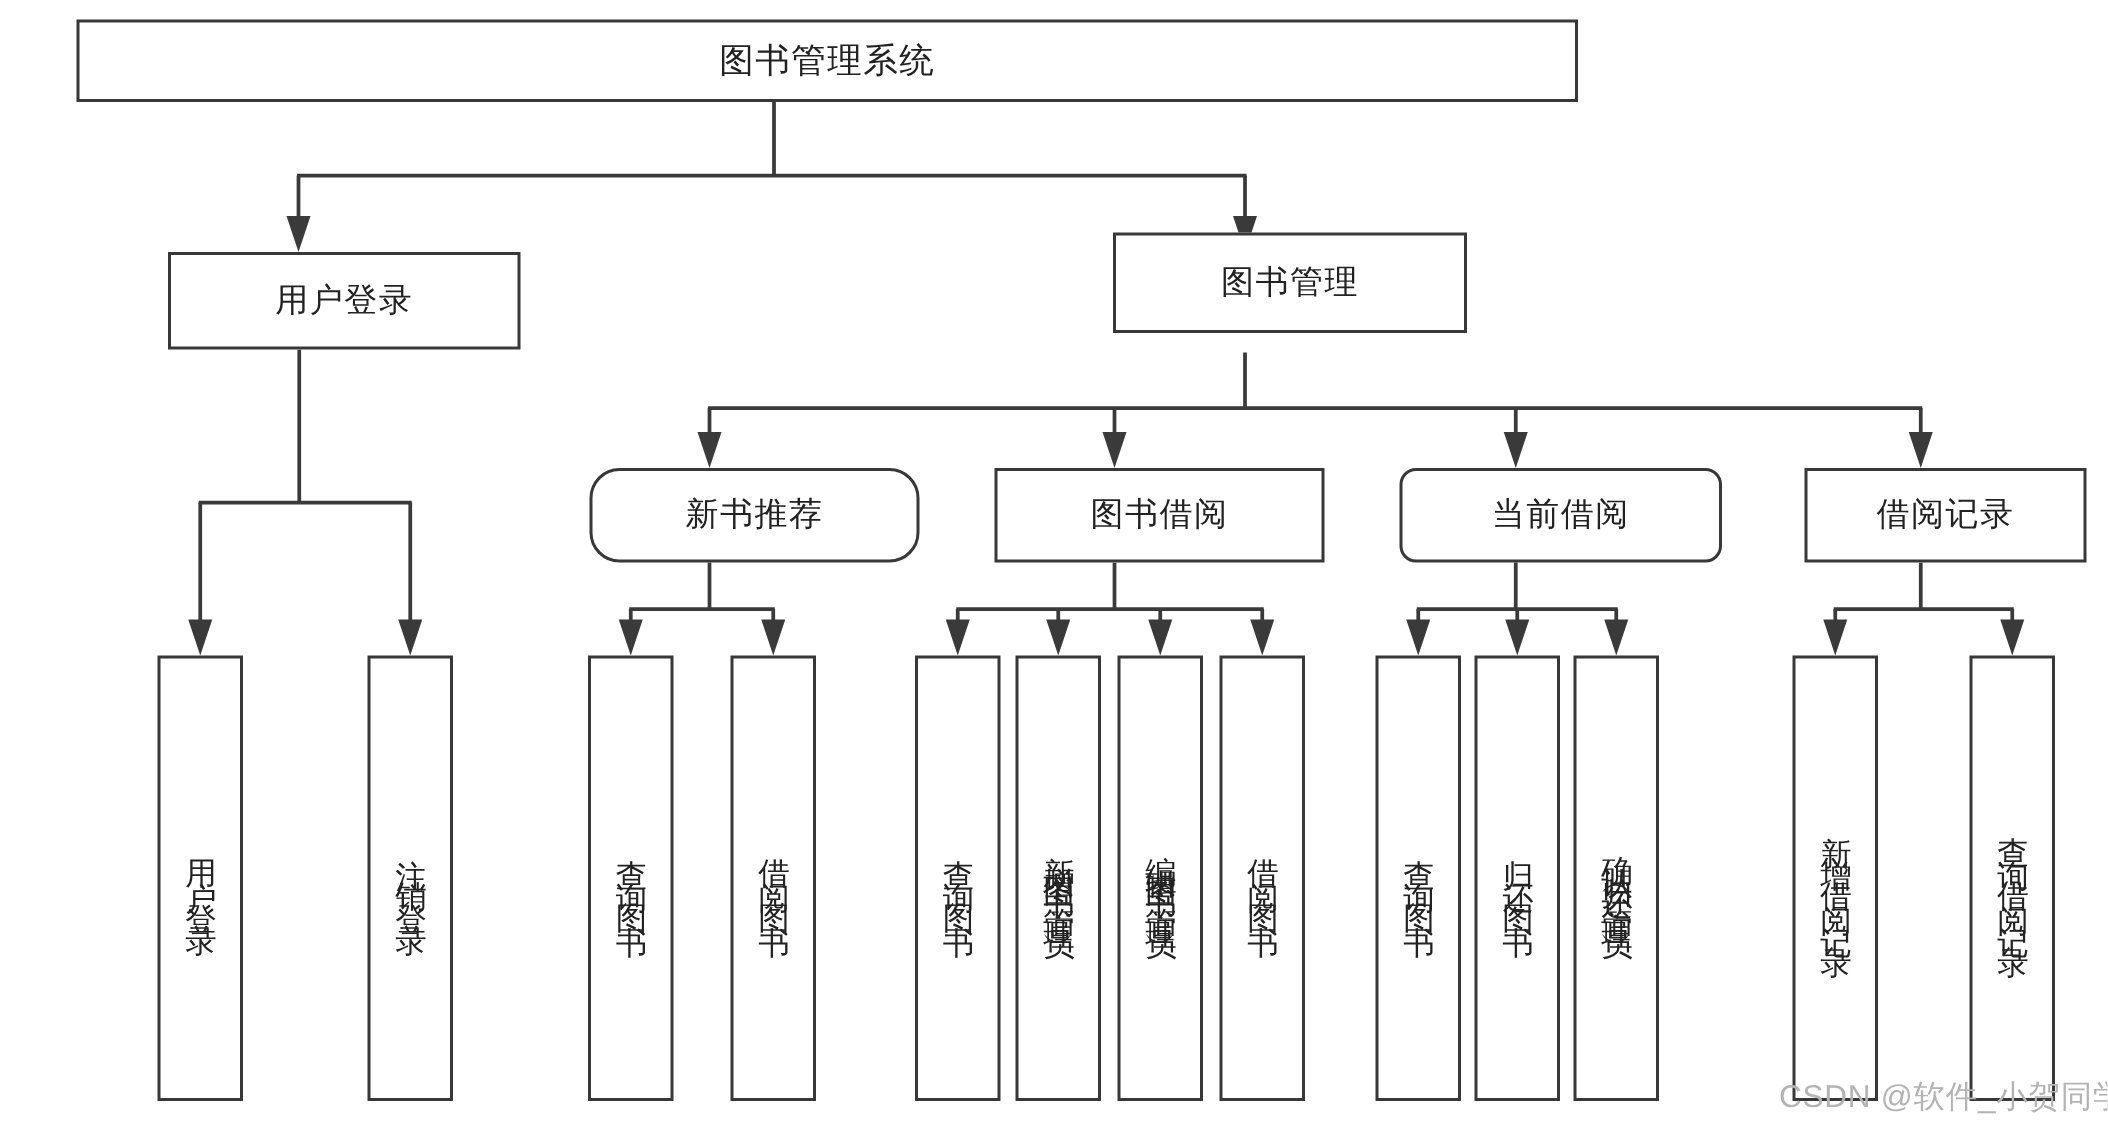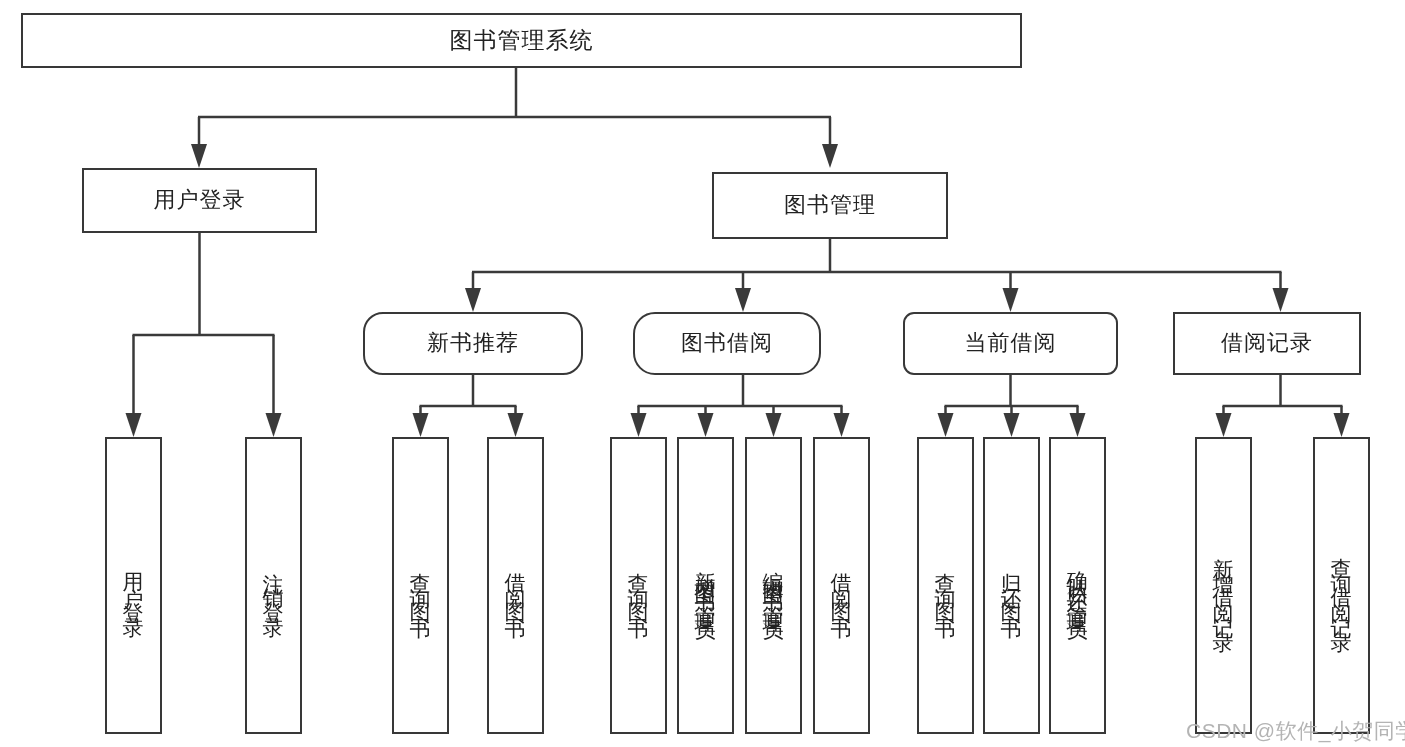--- a/index.html
+++ b/index.html
@@ -6,33 +6,33 @@
   .canvas{
     position:relative;width:1405px;height:747px;background:#ffffff;
     font-family:"Liberation Sans","DejaVu Sans",sans-serif;overflow:hidden;
   }
   #wires{position:absolute;left:0;top:0;width:1405px;height:747px;}
   .box{
     position:absolute;box-sizing:border-box;background:#ffffff;
     border:2px solid #383838;display:flex;align-items:center;justify-content:center;
     color:#222222;text-align:center;
   }
-  .hbox{font-size:22px;letter-spacing:1px;line-height:1.2;}
+  .hbox{font-size:22px;letter-spacing:1px;line-height:1.2;margin-left:30px;}
   .vbox{
     writing-mode:vertical-rl;text-orientation:mixed;line-height:1;
   }
   .v-short{font-size:21px;letter-spacing:15px;}
   .v-long{font-size:21px;letter-spacing:7px;}
 
   
   #box-root {left:21px; top:13px; width:1001px;height:55px;font-size:23px;}
   #box-l2-0 {left:82px; top:168px;width:235px; height:65px;}
-  #box-l2-1 {left:712px;top:172px;width:236px; height:67px;}
+  #box-l2-1 {left:712px;top:155px;width:236px; height:67px;}
   #box-l3-0 {left:363px; top:312px;width:220px;height:63px;border-radius:20px;}
-  #box-l3-1 {left:633px; top:312px;width:188px;height:63px;border-radius:22px;}
+  #box-l3-1 {left:633px; top:312px;width:220px;height:63px;}
   #box-l3-2 {left:903px; top:312px;width:215px;height:63px;border-radius:11px;}
   #box-l3-3 {left:1173px;top:312px;width:188px;height:63px;}
   .leaf{top:437px;width:57px;height:297px;}
   #leaf-0 {left:105px;}
   #leaf-1 {left:245px;}
   #leaf-2 {left:392px;}
   #leaf-3 {left:487px;}
   #leaf-4 {left:610px;}
   #leaf-5 {left:677px;}
   #leaf-6 {left:745px;}

